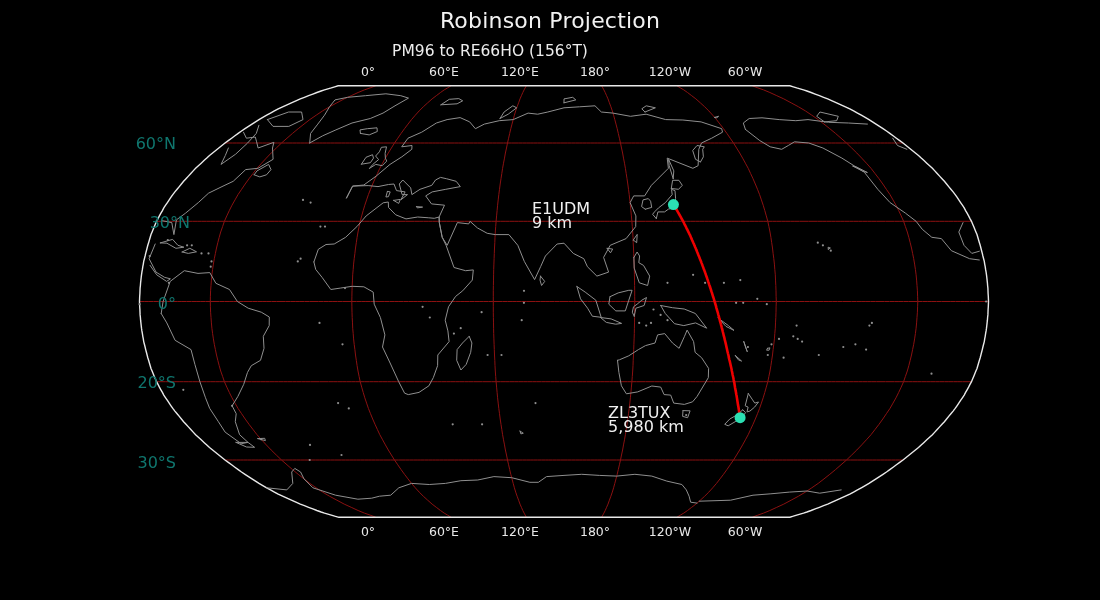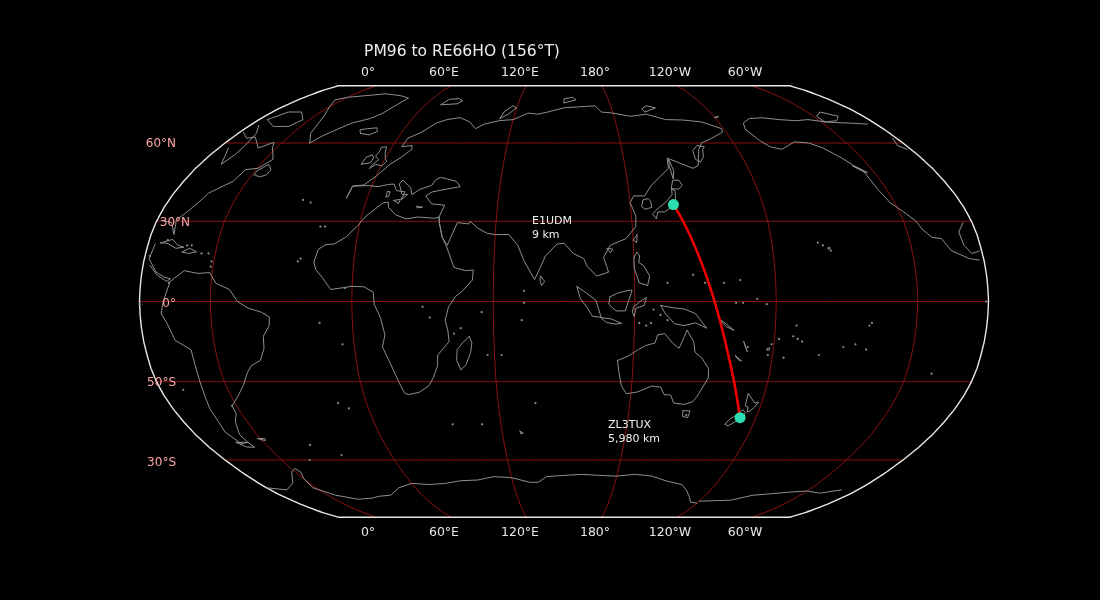--- a/index.html
+++ b/index.html
@@ -8,46 +8,47 @@
     font-family:"DejaVu Sans","Liberation Sans",sans-serif;
     color:#ffffff;position:relative;
   }
   #stage{position:absolute;left:0;top:0;width:1100px;height:600px;background:#000000;}
   .title{
     position:absolute;left:0;top:8px;width:1100px;text-align:center;
     font-size:22px;letter-spacing:.2px;color:#f2f2f2;
   }
   .subtitle{
     position:absolute;left:0;top:42px;width:924px;text-align:center;
-    font-size:15.5px;color:#ededed;
+    font-size:15.5px;color:#ededed;padding-left:28px;
   }
   .lonlab{
     position:absolute;font-size:12.5px;color:#e8e8e8;
     transform:translateX(-50%);white-space:nowrap;
   }
   .latlab{
-    position:absolute;font-size:12px;color:#fca5a5;
+    position:absolute;font-size:16px;color:#0f766e;
     transform:translateY(-50%);white-space:nowrap;text-align:right;
   }
   .stationlabel{
-    position:absolute;font-size:11px;color:#f0f0f0;white-space:nowrap;line-height:13.5px;margin-top:12px;
+    position:absolute;font-size:16px;color:#f0f0f0;white-space:nowrap;line-height:13.5px;
   }
   svg{display:block;position:absolute;left:0;top:0;}
   .coast{fill:none;stroke:#8f8f8f;stroke-width:1;stroke-linejoin:round;stroke-linecap:round;}
   .coastfill{fill:#8f8f8f;stroke:none;}
   .grat{fill:none;stroke:#8b1111;stroke-width:1;}
   .bound{fill:none;stroke:#e9e9e9;stroke-width:1.4;}
   .gcpath{fill:none;stroke:#ee0000;stroke-width:2.6;stroke-linecap:round;}
   .marker{fill:#2bdfb2;stroke:none;}
 </style>
 </head>
 <body>
 
 <div id="stage">
 
+  <div class="title">Robinson Projection</div>
   <div class="subtitle">PM96 to RE66HO (156°T)</div>
 
   <svg id="mapsvg" width="1100" height="600">
       <path d="M225.0 460.0 L228.8 460.0 L232.5 460.0 L236.3 460.0 L240.1 460.0 L243.8 460.0 L247.6 460.0 L251.4 460.0 L255.1 460.0 L258.9 460.0 L262.7 460.0 L266.4 460.0 L270.2 460.0 L274.0 460.0 L277.7 460.0 L281.5 460.0 L285.3 460.0 L289.0 460.0 L292.8 460.0 L296.6 460.0 L300.3 460.0 L304.1 460.0 L307.9 460.0 L311.6 460.0 L315.4 460.0 L319.2 460.0 L322.9 460.0 L326.7 460.0 L330.5 460.0 L334.2 460.0 L338.0 460.0 L341.8 460.0 L345.5 460.0 L349.3 460.0 L353.1 460.0 L356.8 460.0 L360.6 460.0 L364.4 460.0 L368.1 460.0 L371.9 460.0 L375.7 460.0 L379.4 460.0 L383.2 460.0 L387.0 460.0 L390.7 460.0 L394.5 460.0 L398.3 460.0 L402.0 460.0 L405.8 460.0 L409.6 460.0 L413.3 460.0 L417.1 460.0 L420.9 460.0 L424.6 460.0 L428.4 460.0 L432.2 460.0 L435.9 460.0 L439.7 460.0 L443.5 460.0 L447.2 460.0 L451.0 460.0 L454.8 460.0 L458.5 460.0 L462.3 460.0 L466.1 460.0 L469.8 460.0 L473.6 460.0 L477.4 460.0 L481.1 460.0 L484.9 460.0 L488.7 460.0 L492.4 460.0 L496.2 460.0 L500.0 460.0 L503.7 460.0 L507.5 460.0 L511.3 460.0 L515.0 460.0 L518.8 460.0 L522.6 460.0 L526.3 460.0 L530.1 460.0 L533.9 460.0 L537.6 460.0 L541.4 460.0 L545.2 460.0 L548.9 460.0 L552.7 460.0 L556.5 460.0 L560.2 460.0 L564.0 460.0 L567.8 460.0 L571.5 460.0 L575.3 460.0 L579.1 460.0 L582.8 460.0 L586.6 460.0 L590.4 460.0 L594.1 460.0 L597.9 460.0 L601.7 460.0 L605.4 460.0 L609.2 460.0 L613.0 460.0 L616.7 460.0 L620.5 460.0 L624.3 460.0 L628.0 460.0 L631.8 460.0 L635.6 460.0 L639.3 460.0 L643.1 460.0 L646.9 460.0 L650.6 460.0 L654.4 460.0 L658.2 460.0 L661.9 460.0 L665.7 460.0 L669.5 460.0 L673.2 460.0 L677.0 460.0 L680.8 460.0 L684.5 460.0 L688.3 460.0 L692.1 460.0 L695.8 460.0 L699.6 460.0 L703.4 460.0 L707.1 460.0 L710.9 460.0 L714.7 460.0 L718.4 460.0 L722.2 460.0 L726.0 460.0 L729.7 460.0 L733.5 460.0 L737.3 460.0 L741.0 460.0 L744.8 460.0 L748.6 460.0 L752.3 460.0 L756.1 460.0 L759.9 460.0 L763.6 460.0 L767.4 460.0 L771.2 460.0 L774.9 460.0 L778.7 460.0 L782.5 460.0 L786.2 460.0 L790.0 460.0 L793.8 460.0 L797.5 460.0 L801.3 460.0 L805.1 460.0 L808.8 460.0 L812.6 460.0 L816.4 460.0 L820.1 460.0 L823.9 460.0 L827.7 460.0 L831.4 460.0 L835.2 460.0 L839.0 460.0 L842.7 460.0 L846.5 460.0 L850.3 460.0 L854.0 460.0 L857.8 460.0 L861.6 460.0 L865.3 460.0 L869.1 460.0 L872.9 460.0 L876.6 460.0 L880.4 460.0 L884.2 460.0 L887.9 460.0 L891.7 460.0 L895.5 460.0 L899.2 460.0 L903.0 460.0" class="grat"></path>
       <path d="M156.5 381.7 L161.0 381.7 L165.5 381.7 L170.1 381.7 L174.6 381.7 L179.1 381.7 L183.6 381.7 L188.2 381.7 L192.7 381.7 L197.2 381.7 L201.8 381.7 L206.3 381.7 L210.8 381.7 L215.3 381.7 L219.9 381.7 L224.4 381.7 L228.9 381.7 L233.5 381.7 L238.0 381.7 L242.5 381.7 L247.0 381.7 L251.6 381.7 L256.1 381.7 L260.6 381.7 L265.2 381.7 L269.7 381.7 L274.2 381.7 L278.7 381.7 L283.3 381.7 L287.8 381.7 L292.3 381.7 L296.8 381.7 L301.4 381.7 L305.9 381.7 L310.4 381.7 L315.0 381.7 L319.5 381.7 L324.0 381.7 L328.5 381.7 L333.1 381.7 L337.6 381.7 L342.1 381.7 L346.7 381.7 L351.2 381.7 L355.7 381.7 L360.2 381.7 L364.8 381.7 L369.3 381.7 L373.8 381.7 L378.4 381.7 L382.9 381.7 L387.4 381.7 L391.9 381.7 L396.5 381.7 L401.0 381.7 L405.5 381.7 L410.0 381.7 L414.6 381.7 L419.1 381.7 L423.6 381.7 L428.2 381.7 L432.7 381.7 L437.2 381.7 L441.7 381.7 L446.3 381.7 L450.8 381.7 L455.3 381.7 L459.9 381.7 L464.4 381.7 L468.9 381.7 L473.4 381.7 L478.0 381.7 L482.5 381.7 L487.0 381.7 L491.6 381.7 L496.1 381.7 L500.6 381.7 L505.1 381.7 L509.7 381.7 L514.2 381.7 L518.7 381.7 L523.2 381.7 L527.8 381.7 L532.3 381.7 L536.8 381.7 L541.4 381.7 L545.9 381.7 L550.4 381.7 L554.9 381.7 L559.5 381.7 L564.0 381.7 L568.5 381.7 L573.1 381.7 L577.6 381.7 L582.1 381.7 L586.6 381.7 L591.2 381.7 L595.7 381.7 L600.2 381.7 L604.8 381.7 L609.3 381.7 L613.8 381.7 L618.3 381.7 L622.9 381.7 L627.4 381.7 L631.9 381.7 L636.4 381.7 L641.0 381.7 L645.5 381.7 L650.0 381.7 L654.6 381.7 L659.1 381.7 L663.6 381.7 L668.1 381.7 L672.7 381.7 L677.2 381.7 L681.7 381.7 L686.3 381.7 L690.8 381.7 L695.3 381.7 L699.8 381.7 L704.4 381.7 L708.9 381.7 L713.4 381.7 L718.0 381.7 L722.5 381.7 L727.0 381.7 L731.5 381.7 L736.1 381.7 L740.6 381.7 L745.1 381.7 L749.6 381.7 L754.2 381.7 L758.7 381.7 L763.2 381.7 L767.8 381.7 L772.3 381.7 L776.8 381.7 L781.3 381.7 L785.9 381.7 L790.4 381.7 L794.9 381.7 L799.5 381.7 L804.0 381.7 L808.5 381.7 L813.0 381.7 L817.6 381.7 L822.1 381.7 L826.6 381.7 L831.2 381.7 L835.7 381.7 L840.2 381.7 L844.7 381.7 L849.3 381.7 L853.8 381.7 L858.3 381.7 L862.8 381.7 L867.4 381.7 L871.9 381.7 L876.4 381.7 L881.0 381.7 L885.5 381.7 L890.0 381.7 L894.5 381.7 L899.1 381.7 L903.6 381.7 L908.1 381.7 L912.7 381.7 L917.2 381.7 L921.7 381.7 L926.2 381.7 L930.8 381.7 L935.3 381.7 L939.8 381.7 L944.4 381.7 L948.9 381.7 L953.4 381.7 L957.9 381.7 L962.5 381.7 L967.0 381.7 L971.5 381.7" class="grat"></path>
       <path d="M139.5 301.5 L144.2 301.5 L148.9 301.5 L153.6 301.5 L158.4 301.5 L163.1 301.5 L167.8 301.5 L172.5 301.5 L177.2 301.5 L181.9 301.5 L186.7 301.5 L191.4 301.5 L196.1 301.5 L200.8 301.5 L205.5 301.5 L210.3 301.5 L215.0 301.5 L219.7 301.5 L224.4 301.5 L229.1 301.5 L233.8 301.5 L238.5 301.5 L243.3 301.5 L248.0 301.5 L252.7 301.5 L257.4 301.5 L262.1 301.5 L266.9 301.5 L271.6 301.5 L276.3 301.5 L281.0 301.5 L285.7 301.5 L290.4 301.5 L295.2 301.5 L299.9 301.5 L304.6 301.5 L309.3 301.5 L314.0 301.5 L318.7 301.5 L323.5 301.5 L328.2 301.5 L332.9 301.5 L337.6 301.5 L342.3 301.5 L347.0 301.5 L351.8 301.5 L356.5 301.5 L361.2 301.5 L365.9 301.5 L370.6 301.5 L375.3 301.5 L380.0 301.5 L384.8 301.5 L389.5 301.5 L394.2 301.5 L398.9 301.5 L403.6 301.5 L408.4 301.5 L413.1 301.5 L417.8 301.5 L422.5 301.5 L427.2 301.5 L431.9 301.5 L436.6 301.5 L441.4 301.5 L446.1 301.5 L450.8 301.5 L455.5 301.5 L460.2 301.5 L464.9 301.5 L469.7 301.5 L474.4 301.5 L479.1 301.5 L483.8 301.5 L488.5 301.5 L493.3 301.5 L498.0 301.5 L502.7 301.5 L507.4 301.5 L512.1 301.5 L516.8 301.5 L521.5 301.5 L526.3 301.5 L531.0 301.5 L535.7 301.5 L540.4 301.5 L545.1 301.5 L549.9 301.5 L554.6 301.5 L559.3 301.5 L564.0 301.5 L568.7 301.5 L573.4 301.5 L578.1 301.5 L582.9 301.5 L587.6 301.5 L592.3 301.5 L597.0 301.5 L601.7 301.5 L606.5 301.5 L611.2 301.5 L615.9 301.5 L620.6 301.5 L625.3 301.5 L630.0 301.5 L634.8 301.5 L639.5 301.5 L644.2 301.5 L648.9 301.5 L653.6 301.5 L658.3 301.5 L663.0 301.5 L667.8 301.5 L672.5 301.5 L677.2 301.5 L681.9 301.5 L686.6 301.5 L691.4 301.5 L696.1 301.5 L700.8 301.5 L705.5 301.5 L710.2 301.5 L714.9 301.5 L719.6 301.5 L724.4 301.5 L729.1 301.5 L733.8 301.5 L738.5 301.5 L743.2 301.5 L748.0 301.5 L752.7 301.5 L757.4 301.5 L762.1 301.5 L766.8 301.5 L771.5 301.5 L776.3 301.5 L781.0 301.5 L785.7 301.5 L790.4 301.5 L795.1 301.5 L799.8 301.5 L804.5 301.5 L809.3 301.5 L814.0 301.5 L818.7 301.5 L823.4 301.5 L828.1 301.5 L832.8 301.5 L837.6 301.5 L842.3 301.5 L847.0 301.5 L851.7 301.5 L856.4 301.5 L861.1 301.5 L865.9 301.5 L870.6 301.5 L875.3 301.5 L880.0 301.5 L884.7 301.5 L889.5 301.5 L894.2 301.5 L898.9 301.5 L903.6 301.5 L908.3 301.5 L913.0 301.5 L917.8 301.5 L922.5 301.5 L927.2 301.5 L931.9 301.5 L936.6 301.5 L941.3 301.5 L946.0 301.5 L950.8 301.5 L955.5 301.5 L960.2 301.5 L964.9 301.5 L969.6 301.5 L974.4 301.5 L979.1 301.5 L983.8 301.5 L988.5 301.5" class="grat"></path>
       <path d="M156.5 221.3 L161.0 221.3 L165.5 221.3 L170.1 221.3 L174.6 221.3 L179.1 221.3 L183.6 221.3 L188.2 221.3 L192.7 221.3 L197.2 221.3 L201.8 221.3 L206.3 221.3 L210.8 221.3 L215.3 221.3 L219.9 221.3 L224.4 221.3 L228.9 221.3 L233.5 221.3 L238.0 221.3 L242.5 221.3 L247.0 221.3 L251.6 221.3 L256.1 221.3 L260.6 221.3 L265.2 221.3 L269.7 221.3 L274.2 221.3 L278.7 221.3 L283.3 221.3 L287.8 221.3 L292.3 221.3 L296.8 221.3 L301.4 221.3 L305.9 221.3 L310.4 221.3 L315.0 221.3 L319.5 221.3 L324.0 221.3 L328.5 221.3 L333.1 221.3 L337.6 221.3 L342.1 221.3 L346.7 221.3 L351.2 221.3 L355.7 221.3 L360.2 221.3 L364.8 221.3 L369.3 221.3 L373.8 221.3 L378.4 221.3 L382.9 221.3 L387.4 221.3 L391.9 221.3 L396.5 221.3 L401.0 221.3 L405.5 221.3 L410.0 221.3 L414.6 221.3 L419.1 221.3 L423.6 221.3 L428.2 221.3 L432.7 221.3 L437.2 221.3 L441.7 221.3 L446.3 221.3 L450.8 221.3 L455.3 221.3 L459.9 221.3 L464.4 221.3 L468.9 221.3 L473.4 221.3 L478.0 221.3 L482.5 221.3 L487.0 221.3 L491.6 221.3 L496.1 221.3 L500.6 221.3 L505.1 221.3 L509.7 221.3 L514.2 221.3 L518.7 221.3 L523.2 221.3 L527.8 221.3 L532.3 221.3 L536.8 221.3 L541.4 221.3 L545.9 221.3 L550.4 221.3 L554.9 221.3 L559.5 221.3 L564.0 221.3 L568.5 221.3 L573.1 221.3 L577.6 221.3 L582.1 221.3 L586.6 221.3 L591.2 221.3 L595.7 221.3 L600.2 221.3 L604.8 221.3 L609.3 221.3 L613.8 221.3 L618.3 221.3 L622.9 221.3 L627.4 221.3 L631.9 221.3 L636.4 221.3 L641.0 221.3 L645.5 221.3 L650.0 221.3 L654.6 221.3 L659.1 221.3 L663.6 221.3 L668.1 221.3 L672.7 221.3 L677.2 221.3 L681.7 221.3 L686.3 221.3 L690.8 221.3 L695.3 221.3 L699.8 221.3 L704.4 221.3 L708.9 221.3 L713.4 221.3 L718.0 221.3 L722.5 221.3 L727.0 221.3 L731.5 221.3 L736.1 221.3 L740.6 221.3 L745.1 221.3 L749.6 221.3 L754.2 221.3 L758.7 221.3 L763.2 221.3 L767.8 221.3 L772.3 221.3 L776.8 221.3 L781.3 221.3 L785.9 221.3 L790.4 221.3 L794.9 221.3 L799.5 221.3 L804.0 221.3 L808.5 221.3 L813.0 221.3 L817.6 221.3 L822.1 221.3 L826.6 221.3 L831.2 221.3 L835.7 221.3 L840.2 221.3 L844.7 221.3 L849.3 221.3 L853.8 221.3 L858.3 221.3 L862.8 221.3 L867.4 221.3 L871.9 221.3 L876.4 221.3 L881.0 221.3 L885.5 221.3 L890.0 221.3 L894.5 221.3 L899.1 221.3 L903.6 221.3 L908.1 221.3 L912.7 221.3 L917.2 221.3 L921.7 221.3 L926.2 221.3 L930.8 221.3 L935.3 221.3 L939.8 221.3 L944.4 221.3 L948.9 221.3 L953.4 221.3 L957.9 221.3 L962.5 221.3 L967.0 221.3 L971.5 221.3" class="grat"></path>
       <path d="M225.0 143.0 L228.8 143.0 L232.5 143.0 L236.3 143.0 L240.1 143.0 L243.8 143.0 L247.6 143.0 L251.4 143.0 L255.1 143.0 L258.9 143.0 L262.7 143.0 L266.4 143.0 L270.2 143.0 L274.0 143.0 L277.7 143.0 L281.5 143.0 L285.3 143.0 L289.0 143.0 L292.8 143.0 L296.6 143.0 L300.3 143.0 L304.1 143.0 L307.9 143.0 L311.6 143.0 L315.4 143.0 L319.2 143.0 L322.9 143.0 L326.7 143.0 L330.5 143.0 L334.2 143.0 L338.0 143.0 L341.8 143.0 L345.5 143.0 L349.3 143.0 L353.1 143.0 L356.8 143.0 L360.6 143.0 L364.4 143.0 L368.1 143.0 L371.9 143.0 L375.7 143.0 L379.4 143.0 L383.2 143.0 L387.0 143.0 L390.7 143.0 L394.5 143.0 L398.3 143.0 L402.0 143.0 L405.8 143.0 L409.6 143.0 L413.3 143.0 L417.1 143.0 L420.9 143.0 L424.6 143.0 L428.4 143.0 L432.2 143.0 L435.9 143.0 L439.7 143.0 L443.5 143.0 L447.2 143.0 L451.0 143.0 L454.8 143.0 L458.5 143.0 L462.3 143.0 L466.1 143.0 L469.8 143.0 L473.6 143.0 L477.4 143.0 L481.1 143.0 L484.9 143.0 L488.7 143.0 L492.4 143.0 L496.2 143.0 L500.0 143.0 L503.7 143.0 L507.5 143.0 L511.3 143.0 L515.0 143.0 L518.8 143.0 L522.6 143.0 L526.3 143.0 L530.1 143.0 L533.9 143.0 L537.6 143.0 L541.4 143.0 L545.2 143.0 L548.9 143.0 L552.7 143.0 L556.5 143.0 L560.2 143.0 L564.0 143.0 L567.8 143.0 L571.5 143.0 L575.3 143.0 L579.1 143.0 L582.8 143.0 L586.6 143.0 L590.4 143.0 L594.1 143.0 L597.9 143.0 L601.7 143.0 L605.4 143.0 L609.2 143.0 L613.0 143.0 L616.7 143.0 L620.5 143.0 L624.3 143.0 L628.0 143.0 L631.8 143.0 L635.6 143.0 L639.3 143.0 L643.1 143.0 L646.9 143.0 L650.6 143.0 L654.4 143.0 L658.2 143.0 L661.9 143.0 L665.7 143.0 L669.5 143.0 L673.2 143.0 L677.0 143.0 L680.8 143.0 L684.5 143.0 L688.3 143.0 L692.1 143.0 L695.8 143.0 L699.6 143.0 L703.4 143.0 L707.1 143.0 L710.9 143.0 L714.7 143.0 L718.4 143.0 L722.2 143.0 L726.0 143.0 L729.7 143.0 L733.5 143.0 L737.3 143.0 L741.0 143.0 L744.8 143.0 L748.6 143.0 L752.3 143.0 L756.1 143.0 L759.9 143.0 L763.6 143.0 L767.4 143.0 L771.2 143.0 L774.9 143.0 L778.7 143.0 L782.5 143.0 L786.2 143.0 L790.0 143.0 L793.8 143.0 L797.5 143.0 L801.3 143.0 L805.1 143.0 L808.8 143.0 L812.6 143.0 L816.4 143.0 L820.1 143.0 L823.9 143.0 L827.7 143.0 L831.4 143.0 L835.2 143.0 L839.0 143.0 L842.7 143.0 L846.5 143.0 L850.3 143.0 L854.0 143.0 L857.8 143.0 L861.6 143.0 L865.3 143.0 L869.1 143.0 L872.9 143.0 L876.6 143.0 L880.4 143.0 L884.2 143.0 L887.9 143.0 L891.7 143.0 L895.5 143.0 L899.2 143.0 L903.0 143.0" class="grat"></path>
       <path d="M451.0 517.2 L447.6 515.1 L444.2 513.1 L440.5 510.5 L436.3 507.3 L432.1 504.1 L427.7 500.2 L423.3 496.2 L419.2 492.1 L415.3 487.8 L411.5 483.4 L408.0 478.9 L404.5 474.3 L401.1 469.6 L397.8 464.8 L394.5 460.0 L391.4 455.0 L388.3 450.0 L385.4 444.9 L382.6 439.8 L379.8 434.7 L377.4 429.5 L375.0 424.3 L372.7 419.0 L370.5 413.7 L368.4 408.4 L366.6 403.1 L364.8 397.8 L363.2 392.4 L361.7 387.1 L360.2 381.7 L359.1 376.4 L358.0 371.0 L357.1 365.7 L356.3 360.3 L355.5 355.0 L354.9 349.6 L354.2 344.3 L353.6 338.9 L353.2 333.6 L352.7 328.2 L352.5 322.9 L352.2 317.5 L352.0 312.2 L351.9 306.8 L351.8 301.5 L351.9 296.2 L352.0 290.8 L352.2 285.5 L352.5 280.1 L352.7 274.8 L353.2 269.4 L353.6 264.1 L354.2 258.7 L354.9 253.4 L355.5 248.0 L356.3 242.7 L357.1 237.3 L358.0 232.0 L359.1 226.6 L360.2 221.3 L361.7 215.9 L363.2 210.6 L364.8 205.2 L366.6 199.9 L368.4 194.6 L370.5 189.3 L372.7 184.0 L375.0 178.7 L377.4 173.5 L379.8 168.3 L382.6 163.2 L385.4 158.1 L388.3 153.0 L391.4 148.0 L394.5 143.0 L397.8 138.2 L401.1 133.4 L404.5 128.7 L408.0 124.1 L411.5 119.6 L415.3 115.2 L419.2 110.9 L423.3 106.8 L427.7 102.8 L432.1 98.9 L436.3 95.7 L440.5 92.5 L444.2 89.9 L447.6 87.9 L451.0 85.8" class="grat"></path>
       <path d="M526.3 517.2 L525.2 515.1 L524.1 513.1 L522.8 510.5 L521.4 507.3 L520.0 504.1 L518.6 500.2 L517.1 496.2 L515.7 492.1 L514.4 487.8 L513.2 483.4 L512.0 478.9 L510.8 474.3 L509.7 469.6 L508.6 464.8 L507.5 460.0 L506.5 455.0 L505.4 450.0 L504.5 444.9 L503.5 439.8 L502.6 434.7 L501.8 429.5 L501.0 424.3 L500.2 419.0 L499.5 413.7 L498.8 408.4 L498.2 403.1 L497.6 397.8 L497.1 392.4 L496.6 387.1 L496.1 381.7 L495.7 376.4 L495.3 371.0 L495.0 365.7 L494.8 360.3 L494.5 355.0 L494.3 349.6 L494.1 344.3 L493.9 338.9 L493.7 333.6 L493.6 328.2 L493.5 322.9 L493.4 317.5 L493.3 312.2 L493.3 306.8 L493.3 301.5 L493.3 296.2 L493.3 290.8 L493.4 285.5 L493.5 280.1 L493.6 274.8 L493.7 269.4 L493.9 264.1 L494.1 258.7 L494.3 253.4 L494.5 248.0 L494.8 242.7 L495.0 237.3 L495.3 232.0 L495.7 226.6 L496.1 221.3 L496.6 215.9 L497.1 210.6 L497.6 205.2 L498.2 199.9 L498.8 194.6 L499.5 189.3 L500.2 184.0 L501.0 178.7 L501.8 173.5 L502.6 168.3 L503.5 163.2 L504.5 158.1 L505.4 153.0 L506.5 148.0 L507.5 143.0 L508.6 138.2 L509.7 133.4 L510.8 128.7 L512.0 124.1 L513.2 119.6 L514.4 115.2 L515.7 110.9 L517.1 106.8 L518.6 102.8 L520.0 98.9 L521.4 95.7 L522.8 92.5 L524.1 89.9 L525.2 87.9 L526.3 85.8" class="grat"></path>
@@ -204,21 +205,21 @@
   <div class="lonlab" style="left:368px;top:524px">0°</div>
   <div class="lonlab" style="left:444px;top:524px">60°E</div>
   <div class="lonlab" style="left:520px;top:524px">120°E</div>
   <div class="lonlab" style="left:595px;top:524px">180°</div>
   <div class="lonlab" style="left:670px;top:524px">120°W</div>
   <div class="lonlab" style="left:745px;top:524px">60°W</div>
 
   <div class="latlab" style="left:118px;top:143px;width:58px">60°N</div>
   <div class="latlab" style="left:122px;top:222px;width:68px">30°N</div>
   <div class="latlab" style="left:108px;top:303px;width:68px">0°</div>
-  <div class="latlab" style="left:108px;top:382px;width:68px">50°S</div>
+  <div class="latlab" style="left:108px;top:382px;width:68px">20°S</div>
   <div class="latlab" style="left:118px;top:462px;width:58px">30°S</div>
 
   <div class="stationlabel" style="left:532px;top:202px">
     <div>E1UDM</div>
     <div>9 km</div>
   </div>
   <div class="stationlabel" style="left:608px;top:406px">
     <div>ZL3TUX</div>
     <div>5,980 km</div>
   </div>

